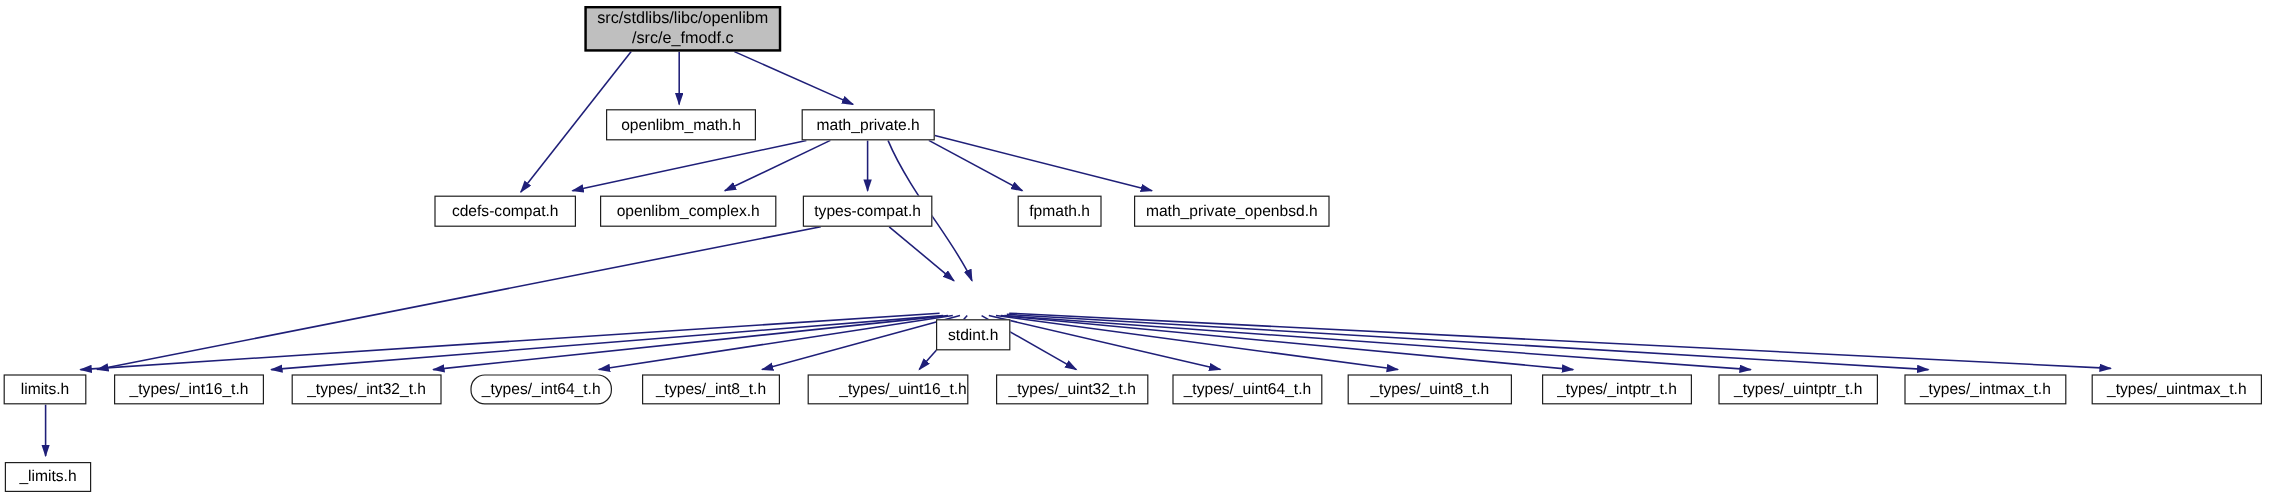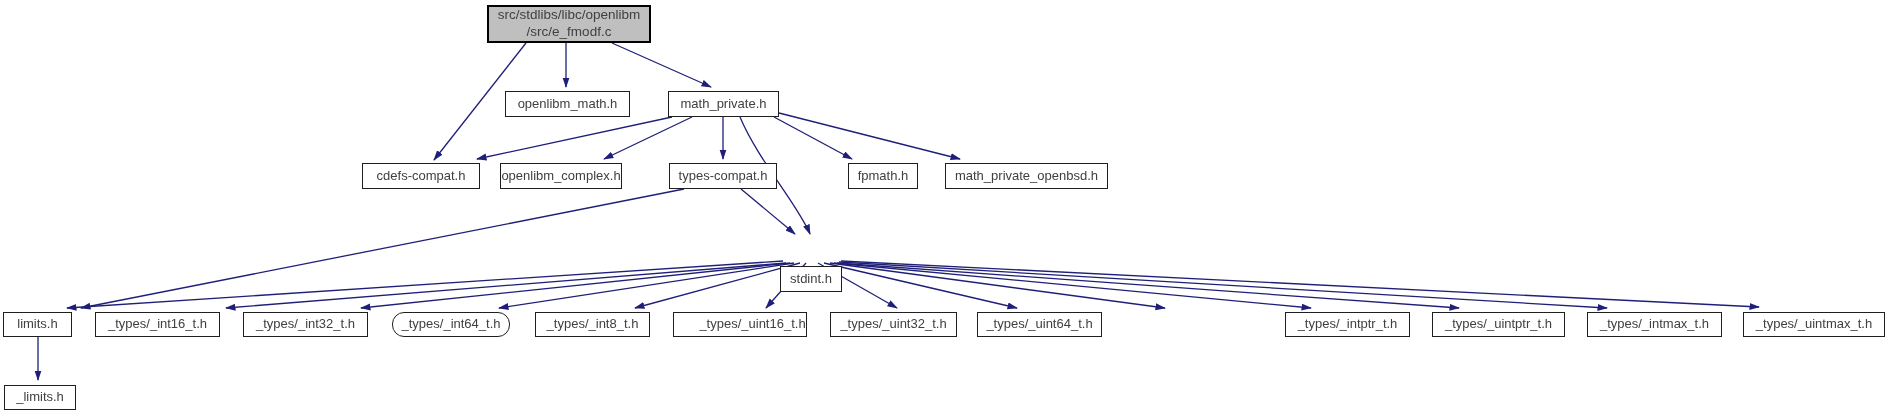--- a/index.html
+++ b/index.html
@@ -17,38 +17,38 @@
     width: 1891px; height: 416px;
   }
   .node {
     position: absolute;
     box-sizing: border-box;
     display: flex;
     align-items: center;
     justify-content: center;
     background: #ffffff;
     border: 1.5px solid #1f1f1f;
-    color: #404040;
+    color: #000000;
     font-size: 13px;
     line-height: 1.25;
     text-align: center;
     white-space: pre-line;
     cursor: pointer;
   }
   .node-root {
     background: #bfbfbf;
     border: 2px solid #000000;
     font-size: 13.5px;
   }
   
   .n0  { left: 487px;  top: 5px;   width: 164px; height: 38px; }
   .n1  { left: 505px;  top: 91px;  width: 125px; height: 26px; }
   .n2  { left: 668px;  top: 91px;  width: 111px; height: 26px; }
   .n3  { left: 362px;  top: 163px; width: 118px; height: 26px; }
-  .n4  { left: 500px;  top: 163px; width: 122px; height: 26px; }
+  .n4  { left: 500px;  top: 163px; width: 147px; height: 26px; }
   .n5  { left: 669px;  top: 163px; width: 108px; height: 26px; }
   .n6  { left: 848px;  top: 163px; width: 70px;  height: 26px; text-align: right; }
   .n7  { left: 945px;  top: 163px; width: 163px; height: 26px; }
   .n8  { left: 780px;  top: 238px; width: 62px;  height: 26px; margin-top: 28px; }
   .n9  { left: 3px;    top: 312px; width: 69px;  height: 25px; }
   .n10 { left: 95px;   top: 312px; width: 125px; height: 25px; }
   .n11 { left: 243px;  top: 312px; width: 125px; height: 25px; }
   .n12 { left: 392px;  top: 312px; width: 118px; height: 25px; border-radius: 12px; }
   .n13 { left: 535px;  top: 312px; width: 115px; height: 25px; }
   .n14 { left: 673px;  top: 312px; width: 134px; height: 25px; padding-left: 25px; }
@@ -112,19 +112,20 @@
   <div class="node n7">math_private_openbsd.h</div>
   <div class="node n8">stdint.h</div>
   <div class="node n9">limits.h</div>
   <div class="node n10">_types/_int16_t.h</div>
   <div class="node n11">_types/_int32_t.h</div>
   <div class="node n12">_types/_int64_t.h</div>
   <div class="node n13">_types/_int8_t.h</div>
   <div class="node n14">_types/_uint16_t.h</div>
   <div class="node n15">_types/_uint32_t.h</div>
   <div class="node n16">_types/_uint64_t.h</div>
+  <div class="node n17">_types/_uint8_t.h</div>
   <div class="node n18">_types/_intptr_t.h</div>
   <div class="node n19">_types/_uintptr_t.h</div>
   <div class="node n20">_types/_intmax_t.h</div>
   <div class="node n21">_types/_uintmax_t.h</div>
   <div class="node n22">_limits.h</div>
 
 </div>
 
 </body></html>

